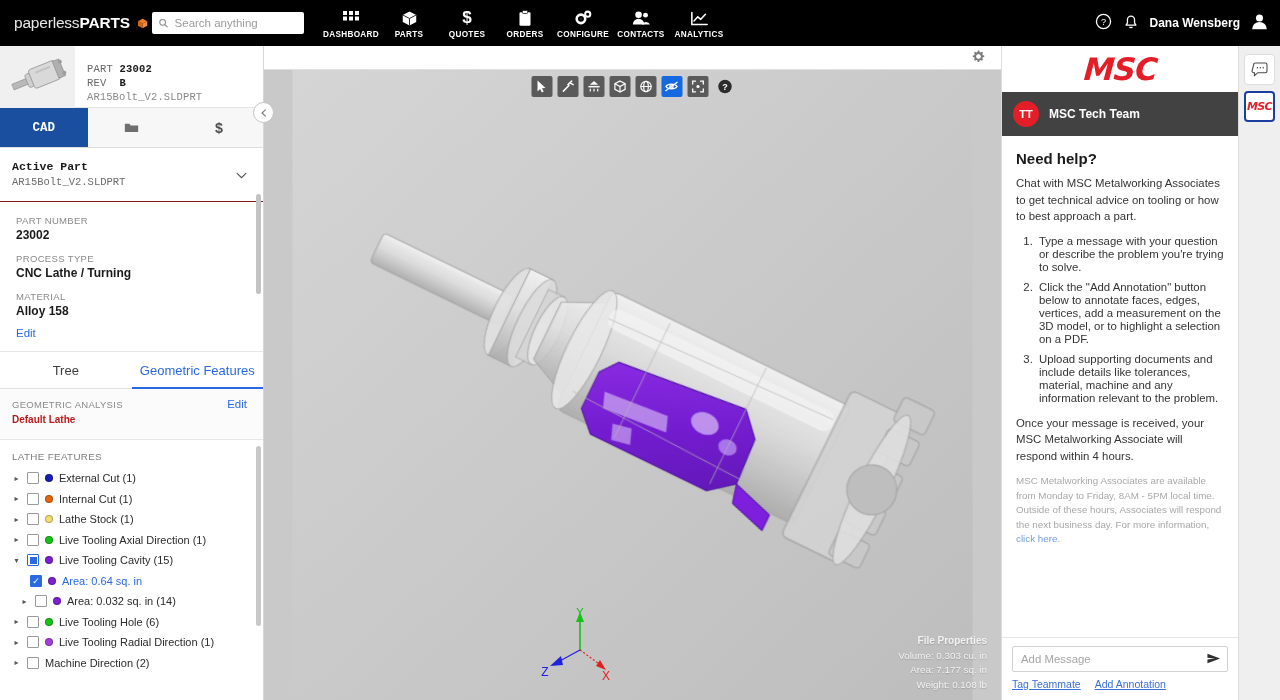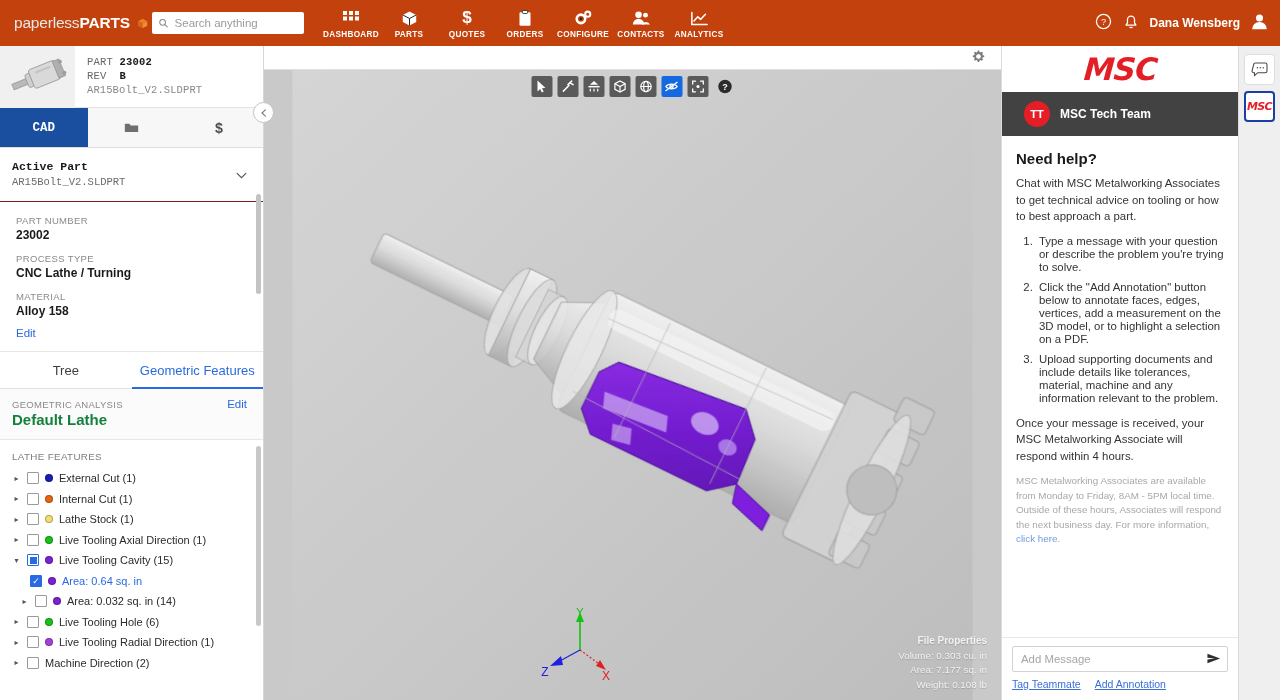--- a/index.html
+++ b/index.html
@@ -5,21 +5,21 @@
   * { box-sizing: border-box; margin: 0; padding: 0; }
   html, body {
     width: 1280px; height: 700px;
     font-family: "Liberation Sans", sans-serif;
     background: #fff; overflow: hidden;
   }
   .app { position: relative; width: 1280px; height: 700px; display: flex; flex-direction: column; }
 
   
   .topnav {
-    height: 46px; background: #c2410c; display: flex; align-items: center;
+    height: 46px; background: #000000; display: flex; align-items: center;
     flex: 0 0 46px; color: #fff; position: relative;
   }
   .brand { display: flex; align-items: center; gap: 7px; padding-left: 14px; width: 148px; }
   .brand-text { font-size: 15.5px; letter-spacing: -0.2px; white-space: nowrap; }
   .brand-text .light { color: #e8e8e8; font-weight: 400; }
   .brand-text .bold { color: #ffffff; font-weight: 700; }
   .brand-box { width: 19px; height: 19px; }
 
   .searchbox {
     position: relative; width: 152px; height: 22px; background: #fff;
@@ -49,21 +49,21 @@
   
   .leftpanel {
     width: 264px; flex: 0 0 264px; background: #fff; display: flex; flex-direction: column;
     border-right: 1px solid #d7d7d7; position: relative; min-height: 0;
   }
   .part-header { display: flex; height: 62px; border-bottom: 1px solid #e3e3e3; flex: 0 0 62px; }
   .part-thumb {
     width: 75px; height: 62px; background: #f0f0f0; display: flex;
     align-items: center; justify-content: center; flex: 0 0 75px;
   }
-  .part-meta { padding: 9px 0 0 12px; font-family: "Liberation Mono", monospace; }
+  .part-meta { padding: 16px 0 0 12px; font-family: "Liberation Mono", monospace; }
   .part-meta .row { font-size: 10.5px; color: #4a4a4a; line-height: 14px; letter-spacing: 0.2px; }
   .part-meta .row .k { color: #666; }
   .part-meta .row .v { color: #1a1a1a; font-weight: 700; }
   .part-meta .fname { font-size: 10.5px; color: #888; line-height: 15px; letter-spacing: 0.1px; }
 
   .tabs3 { display: flex; height: 40px; flex: 0 0 40px; border-bottom: 1px solid #ddd; }
   .tab3 {
     flex: 1; display: flex; align-items: center; justify-content: center;
     font-size: 13px; cursor: pointer; background: #f7f7f7; color: #555;
   }
@@ -99,21 +99,21 @@
   .tab2.active::after {
     content: ""; position: absolute; left: 0; right: 0; bottom: -1px; height: 2px; background: #2a6ae0;
   }
 
   .analysis {
     padding: 9px 16px 10px 12px; border-bottom: 1px solid #e7e7e7;
     display: flex; justify-content: space-between; align-items: flex-start; flex: 0 0 auto;
     background: #fbfbfb;
   }
   .analysis .alabel { font-size: 9.5px; color: #8a8a8a; letter-spacing: 0.3px; line-height: 13px; }
-  .analysis .avalue { font-size: 15px; color: #15803d; font-weight: 700; line-height: 18px; }
+  .analysis .avalue { font-size: 10px; color: #b91c1c; font-weight: 700; line-height: 18px; }
 
   .featwrap { flex: 1 1 auto; overflow: hidden; position: relative; padding-top: 11px; }
   .feat-title { font-size: 9.8px; color: #7d7d7d; letter-spacing: 0.35px; padding: 0 0 6px 12px; }
   .featrow {
     display: flex; align-items: center; height: 20.5px; padding-left: 12px; gap: 6px;
     font-size: 11px; color: #2b2b2b; cursor: pointer;
   }
   .featrow.sel { color: #2a6ae0; }
   .arrow { width: 9px; font-size: 8px; color: #555; flex: 0 0 9px; text-align: center; }
   .cbox {
@@ -172,21 +172,21 @@
     width: 237px; flex: 0 0 237px; background: #fff; display: flex; flex-direction: column;
     border-left: 1px solid #dcdcdc; min-height: 0;
   }
   .msc-head { height: 46px; flex: 0 0 46px; display: flex; align-items: center; justify-content: center; background:#fff; }
   .msc-wordmark {
     font-family: "DejaVu Sans", sans-serif; font-size: 31px; font-weight: 700;
     font-style: italic; color: #e41e26; letter-spacing: -1px; transform: skewX(-4deg);
   }
   .teamrow {
     height: 44px; flex: 0 0 44px; background: #424242; display: flex; align-items: center;
-    gap: 10px; padding-left: 22px;
+    gap: 10px; padding-left: 11px;
   }
   .tt-avatar {
     width: 26px; height: 26px; border-radius: 50%; background: #e41e26; color: #fff;
     display: flex; align-items: center; justify-content: center; font-size: 11px; font-weight: 700;
   }
   .teamrow .tname { color: #fff; font-size: 12px; font-weight: 700; }
 
   .chatbody { flex: 1 1 auto; padding: 14px 14px 0 14px; overflow: hidden; min-height: 0; }
   .chat-h { font-size: 15px; font-weight: 700; color: #1a1a1a; margin-bottom: 8px; }
   .chat-p { font-size: 11.4px; color: #333; line-height: 16.5px; margin-bottom: 10px; }

